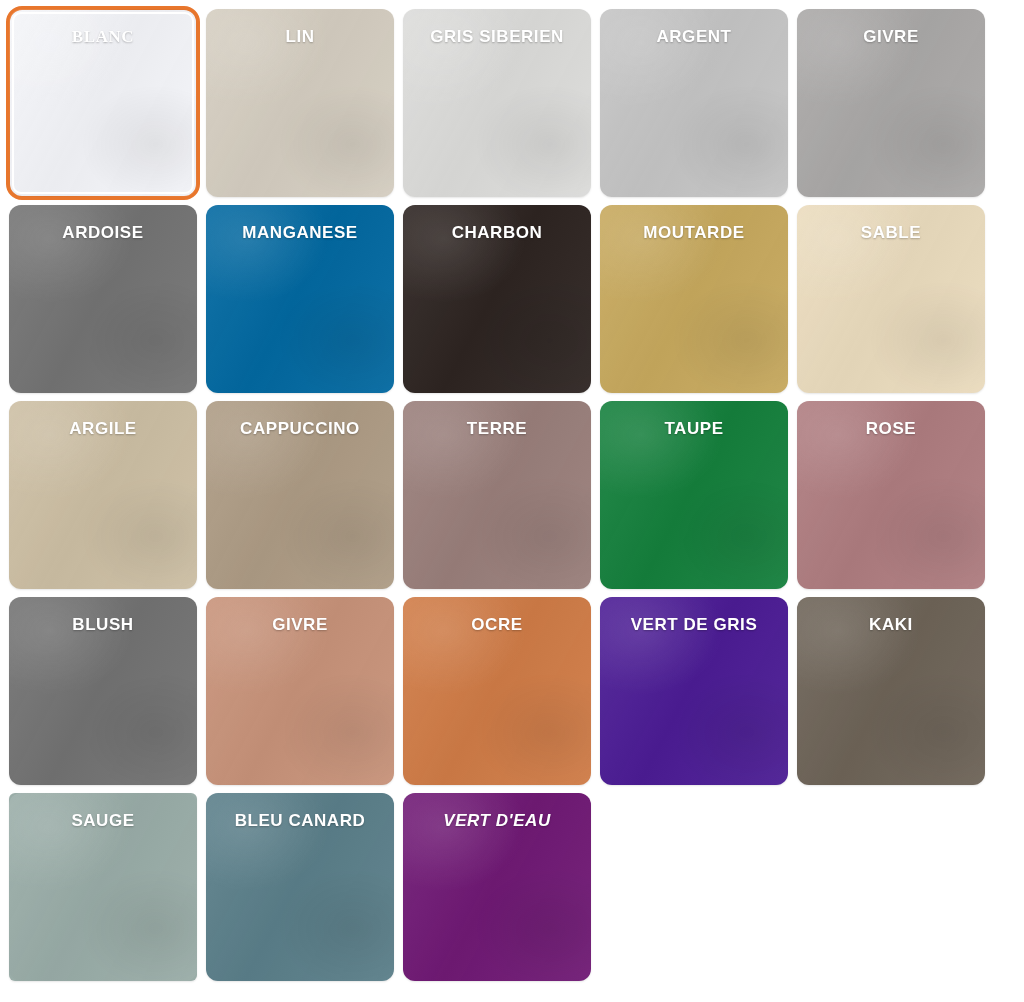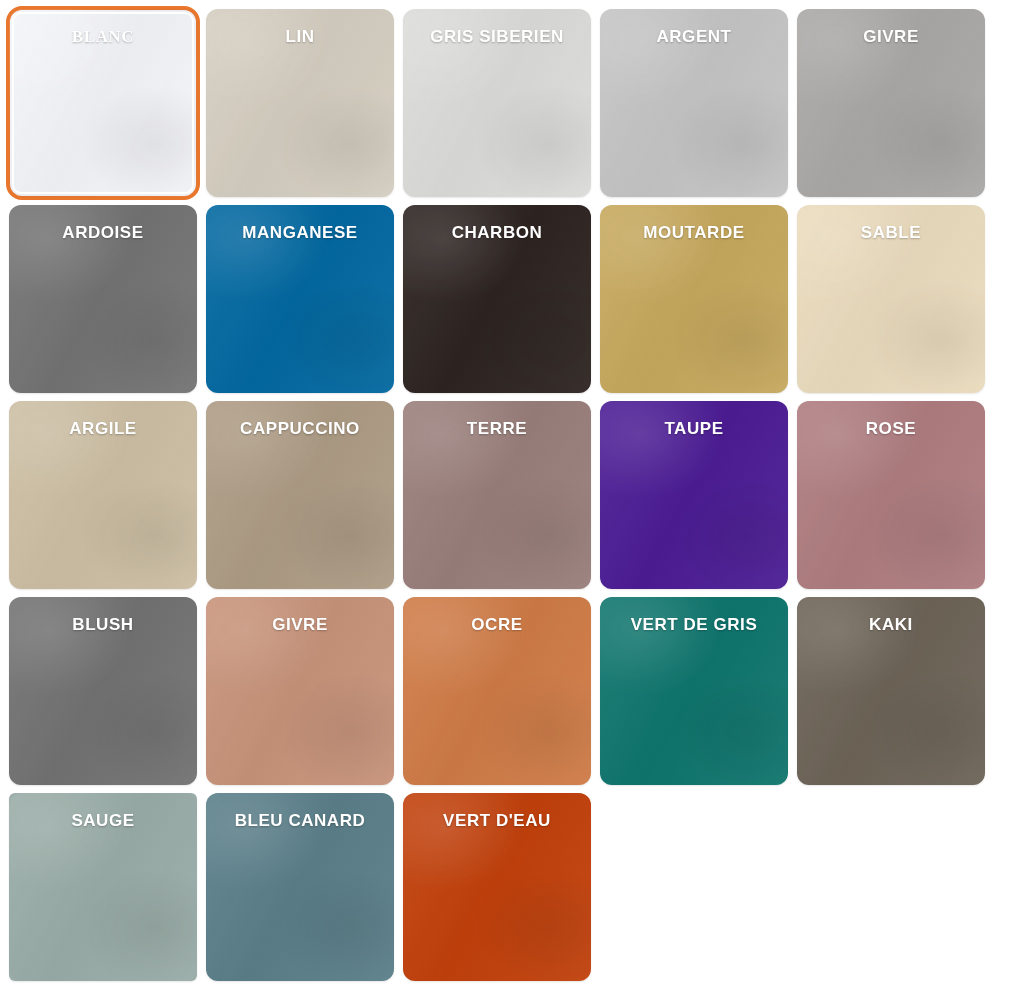--- a/index.html
+++ b/index.html
@@ -121,44 +121,44 @@
     </div>
     <div class="swatch" style="background: rgb(205, 191, 164);">
       <span class="swatch-label">ARGILE</span>
     </div>
     <div class="swatch" style="background: rgb(174, 156, 133);">
       <span class="swatch-label">CAPPUCCINO</span>
     </div>
     <div class="swatch" style="background: rgb(154, 127, 123);">
       <span class="swatch-label">TERRE</span>
     </div>
-    <div class="swatch" style="background: #4c1d95;">
+    <div class="swatch" style="background: #15803d;">
       <span class="swatch-label">TAUPE</span>
     </div>
     <div class="swatch" style="background: rgb(175, 125, 128);">
       <span class="swatch-label">ROSE</span>
     </div>
     <div class="swatch" style="background: #737373;">
       <span class="swatch-label">BLUSH</span>
     </div>
     <div class="swatch" style="background: rgb(200, 147, 122);">
       <span class="swatch-label">GIVRE</span>
     </div>
     <div class="swatch" style="background: rgb(208, 124, 71);">
       <span class="swatch-label">OCRE</span>
     </div>
-    <div class="swatch" style="background: #0f766e;">
+    <div class="swatch" style="background: #4c1d95;">
       <span class="swatch-label">VERT DE GRIS</span>
     </div>
     <div class="swatch" style="background: rgb(110, 100, 88);">
       <span class="swatch-label">KAKI</span>
     </div>
     <div class="swatch" style="background: rgb(154, 173, 168); border-radius: 6px;">
       <span class="swatch-label">SAUGE</span>
     </div>
     <div class="swatch" style="background: rgb(91, 127, 138);">
       <span class="swatch-label">BLEU CANARD</span>
     </div>
-    <div class="swatch" style="background: #c2410c;">
+    <div class="swatch" style="background: #701a75; font-style: italic;">
       <span class="swatch-label">VERT D'EAU</span>
     </div>
     <div class="grid-cell-empty"></div>
   </div>
 
 </body></html>

